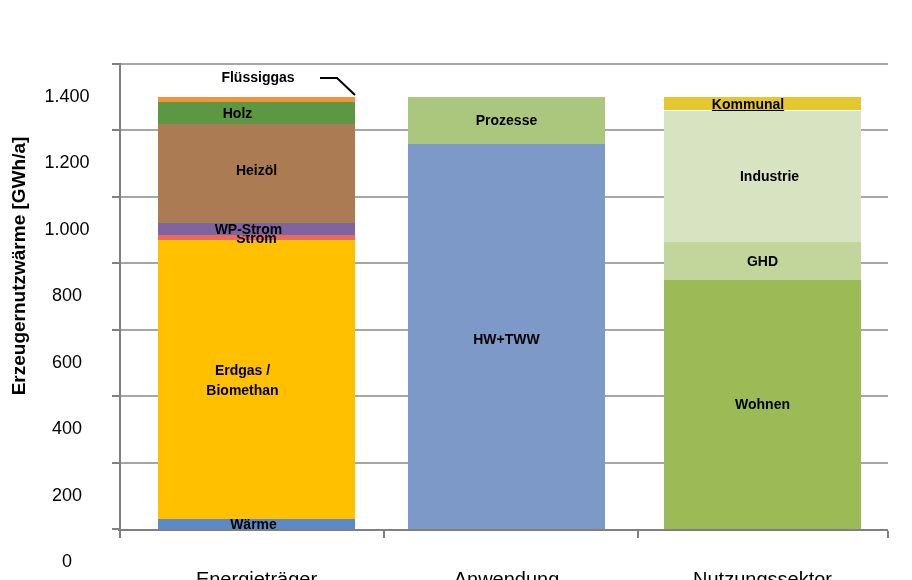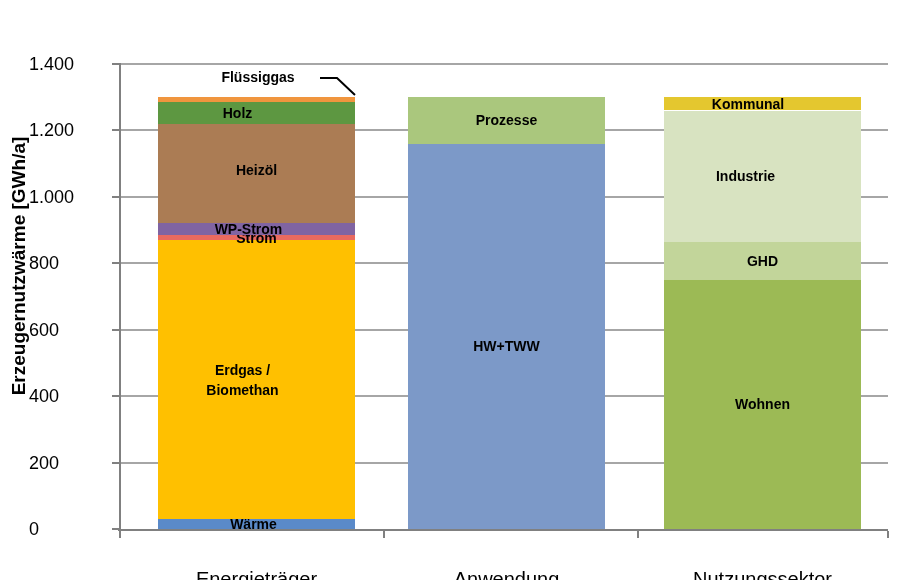--- a/index.html
+++ b/index.html
@@ -5,21 +5,21 @@
   html,body{margin:0;padding:0;background:#fff;}
   #stage{position:relative;width:912px;height:580px;background:#ffffff;overflow:hidden;
          font-family:"Liberation Sans", sans-serif;}
   .chart-title{position:absolute;top:11px;left:0;width:912px;text-align:center;
                font-size:25px;font-weight:bold;color:#595959;letter-spacing:0px;}
   .y-axis-title{position:absolute;left:-199px;top:253px;width:440px;height:26px;
                 transform:rotate(-90deg);text-align:center;font-size:19px;font-weight:bold;color:#000;}
   .gridline{position:absolute;height:2px;background:#a6a6a6;}
   .axis-line{position:absolute;background:#808080;}
   .tick{position:absolute;background:#808080;}
-  .ytick-label{position:absolute;width:76px;text-align:left;font-size:18px;color:#000;line-height:22px;}
+  .ytick-label{position:absolute;width:76px;text-align:center;font-size:18px;color:#000;line-height:22px;margin-top:32px;}
   .bar-seg{position:absolute;}
   .seg-label{position:absolute;text-align:center;font-size:14px;font-weight:bold;color:#000;
              line-height:20px;white-space:pre-line;pointer-events:none;}
   .cat-label{position:absolute;top:540px;text-align:center;font-size:20px;color:#000;margin-top:28px;}
   .callout{position:absolute;left:0;top:0;width:912px;height:580px;pointer-events:none;}
 </style>
 </head>
 <body>
 
 <div id="stage">
@@ -64,30 +64,30 @@
       <div class="bar-seg" style="left: 158px; top: 223.429px; width: 197px; height: 11.625px; background: rgb(128, 100, 162);"></div>
       <div class="seg-label" style="left: 158px; width: 181px; top: 219.241px;">WP-Strom</div>
       <div class="bar-seg" style="left: 158px; top: 123.786px; width: 197px; height: 99.6429px; background: rgb(171, 124, 84);"></div>
       <div class="seg-label" style="left: 158px; width: 197px; top: 160px;">Heizöl</div>
       <div class="bar-seg" style="left: 158px; top: 102.196px; width: 197px; height: 21.5893px; background: rgb(93, 151, 65);"></div>
       <div class="seg-label" style="left: 158px; width: 159px; top: 102.991px;">Holz</div>
       <div class="bar-seg" style="left: 158px; top: 97.2143px; width: 197px; height: 4.98214px; background: rgb(240, 149, 62);"></div>
       <div class="seg-label" style="left: 158px; width: 200px; top: 67px;">Flüssiggas</div>
       <div class="cat-label" style="left: 128px; width: 257px;">Energieträger</div>
       <div class="bar-seg" style="left: 408px; top: 143.714px; width: 197px; height: 385.286px; background: rgb(124, 153, 200);"></div>
-      <div class="seg-label" style="left: 408px; width: 197px; top: 336px;">HW+TWW</div>
+      <div class="seg-label" style="left: 408px; width: 197px; top: 329px;">HW+TWW</div>
       <div class="bar-seg" style="left: 408px; top: 97.2143px; width: 197px; height: 46.5px; background: rgb(170, 199, 125);"></div>
       <div class="seg-label" style="left: 408px; width: 197px; top: 110.464px;">Prozesse</div>
       <div class="cat-label" style="left: 378px; width: 257px;">Anwendung</div>
       <div class="bar-seg" style="left: 664px; top: 279.893px; width: 197px; height: 249.107px; background: rgb(156, 186, 85);"></div>
       <div class="seg-label" style="left: 664px; width: 197px; top: 394.446px;">Wohnen</div>
       <div class="bar-seg" style="left: 664px; top: 241.696px; width: 197px; height: 38.1964px; background: rgb(194, 213, 154);"></div>
       <div class="seg-label" style="left: 664px; width: 197px; top: 250.795px;">GHD</div>
       <div class="bar-seg" style="left: 664px; top: 110.5px; width: 197px; height: 131.196px; background: rgb(216, 227, 193);"></div>
-      <div class="seg-label" style="left: 664px; width: 163px; top: 166.098px;">Industrie</div>
+      <div class="seg-label" style="left: 688px; width: 163px; top: 166.098px;">Industrie</div>
       <div class="bar-seg" style="left: 664px; top: 97.2143px; width: 197px; height: 13.2857px; background: rgb(228, 199, 47);"></div>
-      <div class="seg-label" style="left: 664px; width: 168px; top: 93.8571px;">Kommunal</div>
+      <div class="seg-label" style="left: 664px; width: 168px; top: 93.8571px; text-decoration: underline;">Kommunal</div>
       <div class="cat-label" style="left: 634px; width: 257px;">Nutzungssektor</div>
     </div>
   <svg class="callout" viewBox="0 0 912 580" width="912" height="580">
     <polyline points="320,78 337,78 355,95" fill="none" stroke="#000000" stroke-width="2"></polyline>
   </svg>
 </div>
 
 </body></html>

